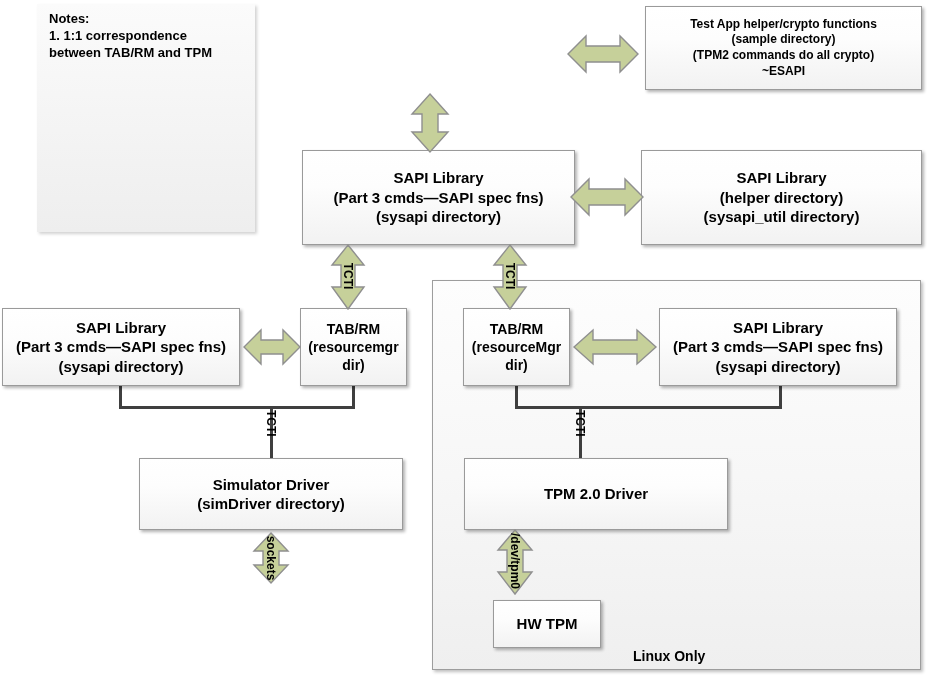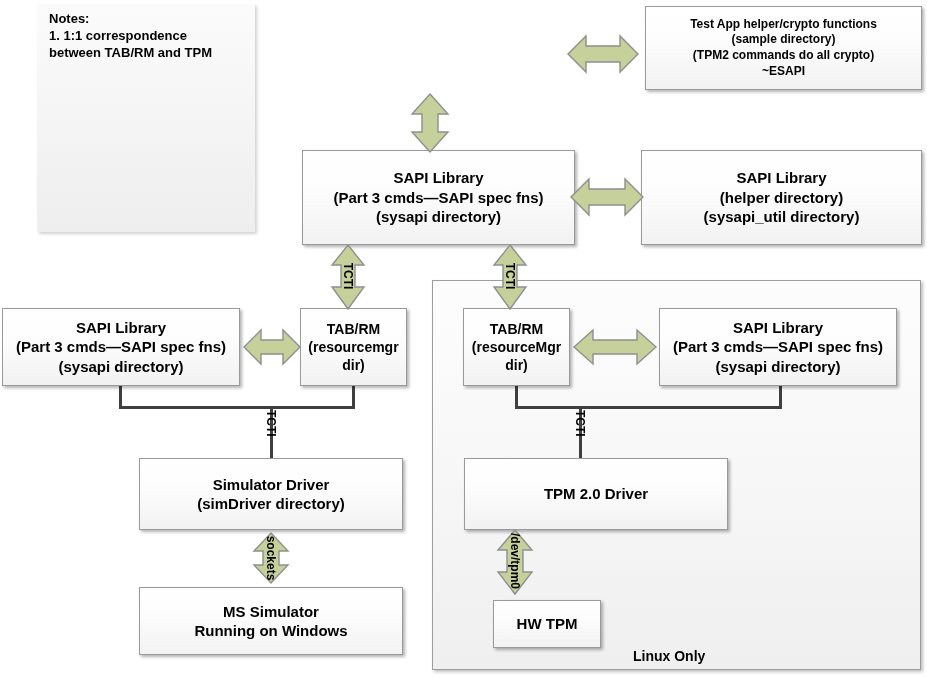--- a/index.html
+++ b/index.html
@@ -244,22 +244,18 @@
   </div>
   <div class="arrow-label" style="left:246px; top:551px; width:50px; font-size:12px;">sockets</div>
 
   <div class="arrow" style="left:496px; top:528px;">
     <svg width="38" height="68" viewBox="0 0 38 68">
       <polygon class="ar-body" points="19,2 36,22 27,22 27,44 36,44 19,66 2,44 11,44 11,22 2,22"></polygon>
     </svg>
   </div>
   <div class="arrow-label" style="left:483px; top:554px; width:64px; font-size:12px;">/dev/tpm0</div>
 
-  <div class="box" style="left:139px; top:587px; width:264px; height:68px; font-size:15px;">
-    <span class="ln">MS Simulator</span>
-    <span class="ln">Running on Windows</span>
-  </div>
 
   <div class="box" style="left:465px; top:600px; width:108px; height:48px; font-size:15px;margin-left:28px;">
     <span class="ln">HW TPM</span>
   </div>
 
 </div>
 
 </body></html>

